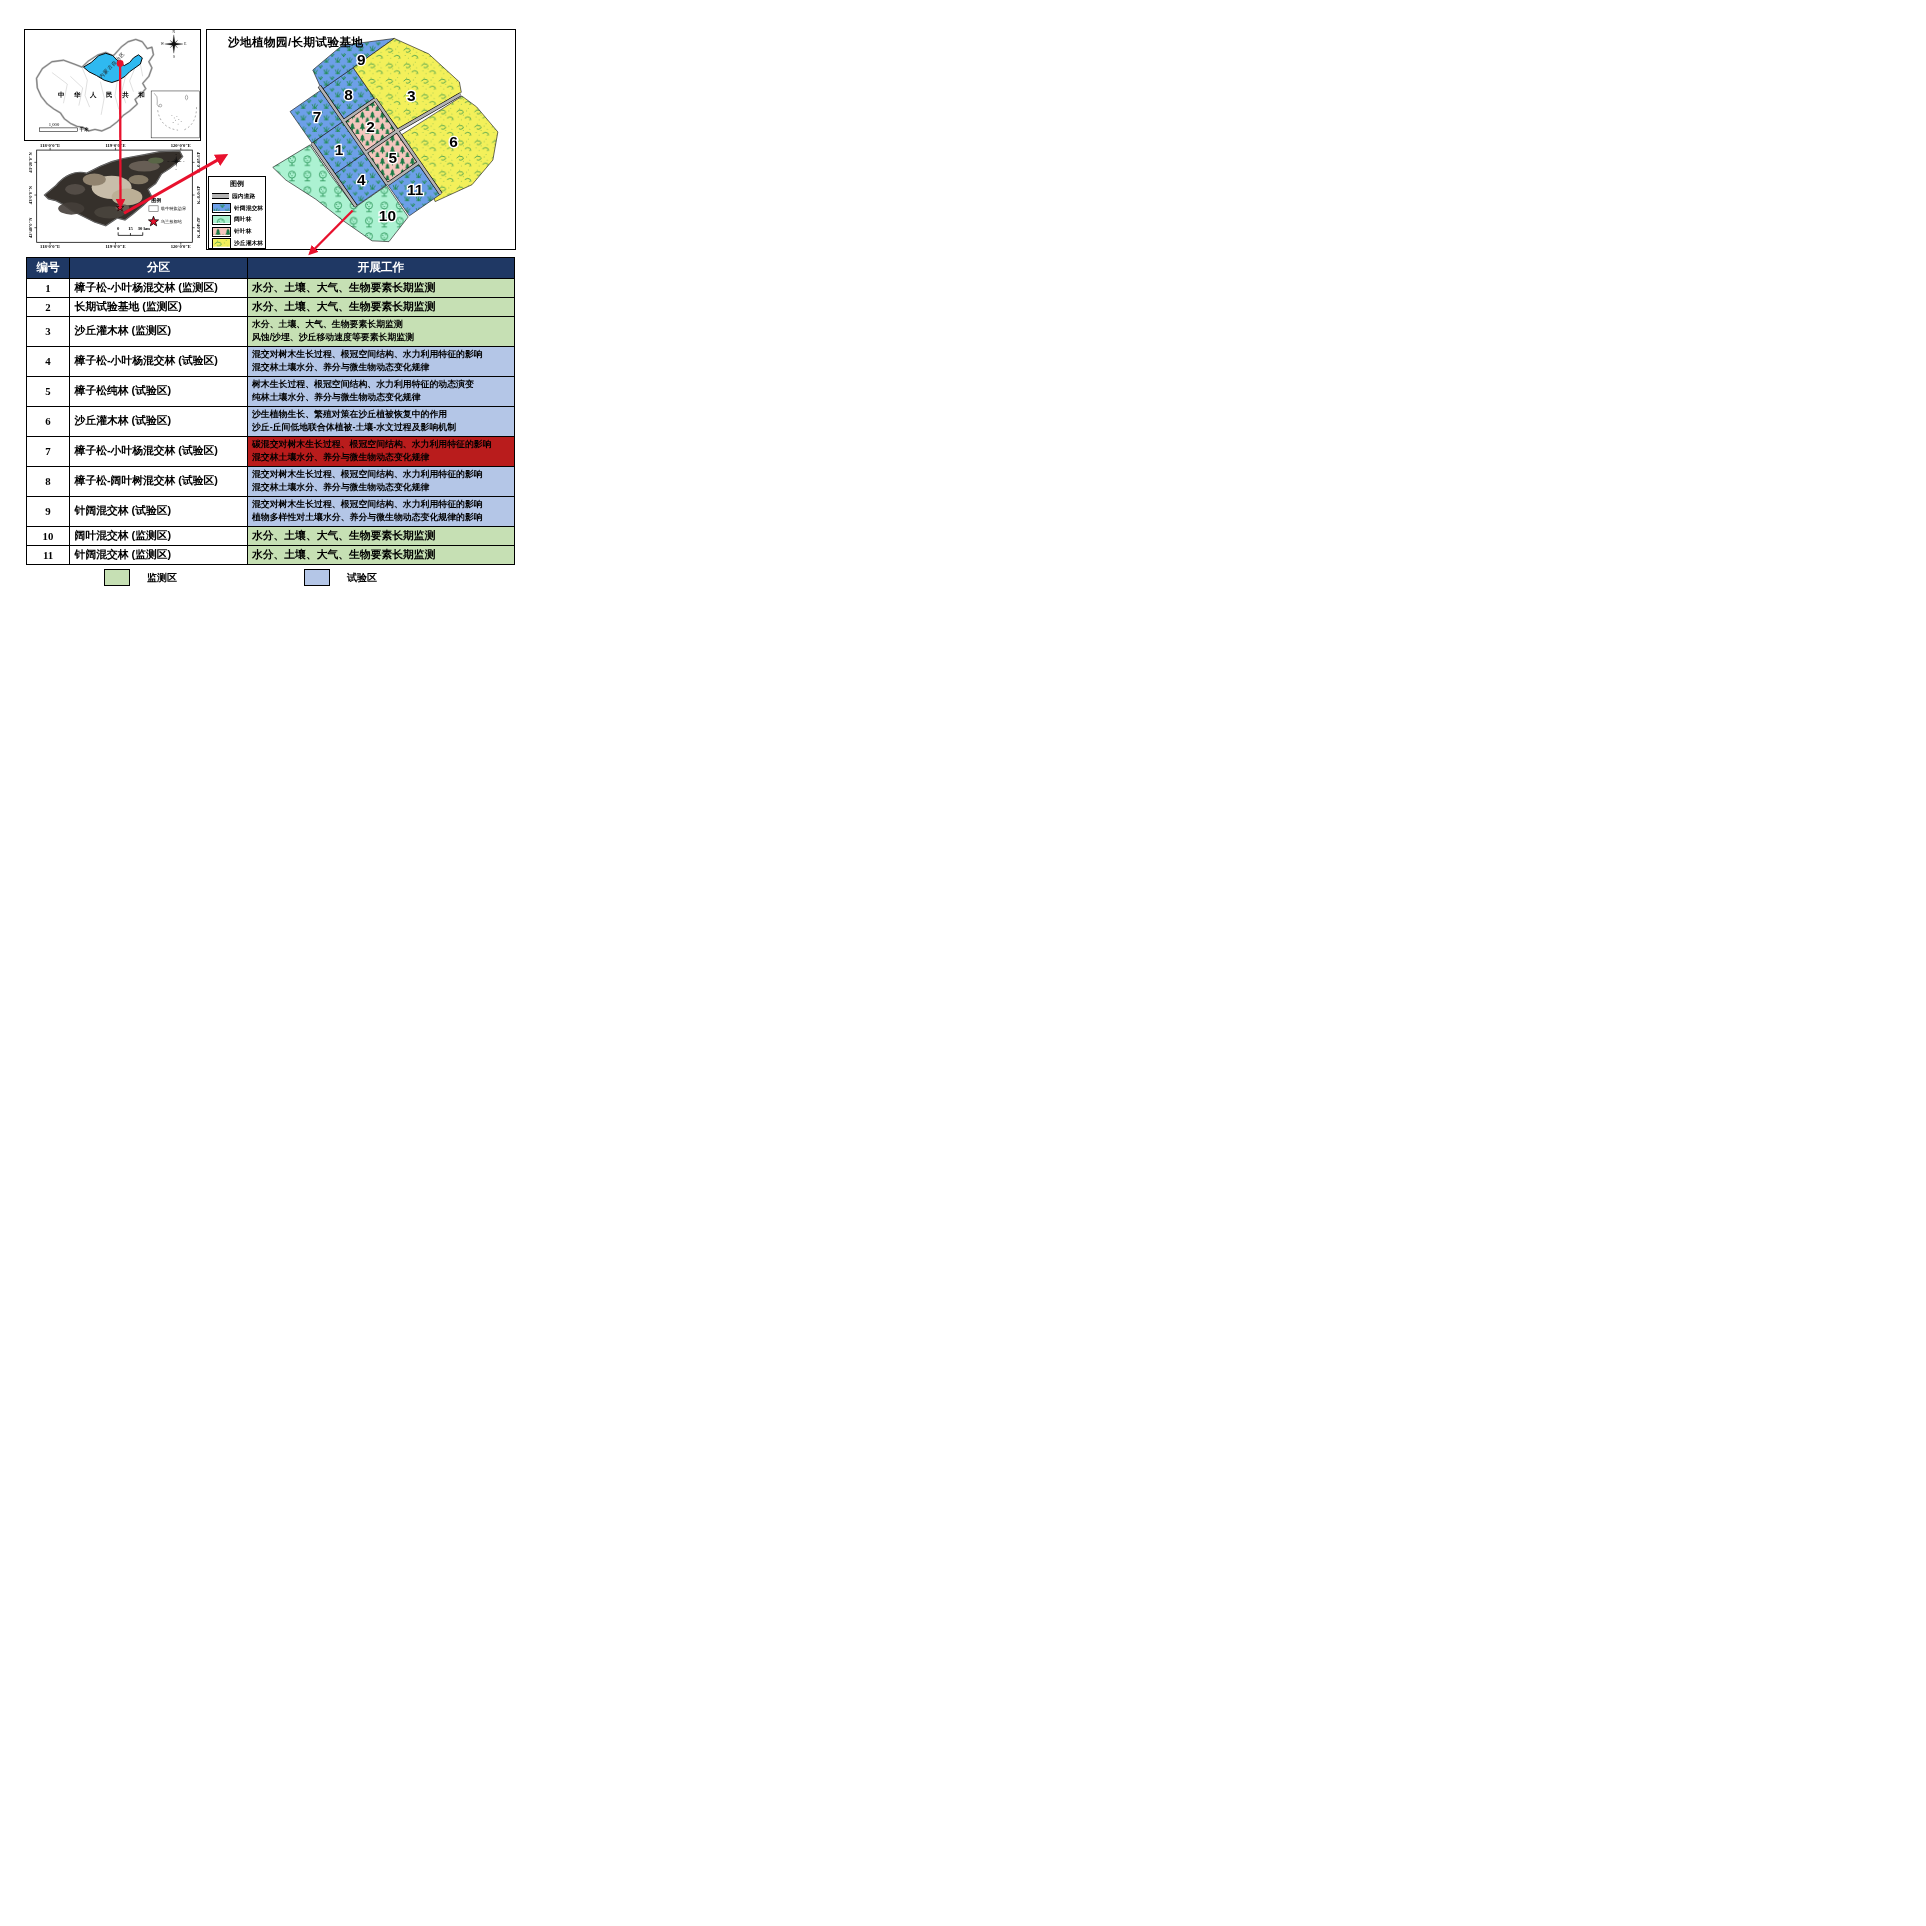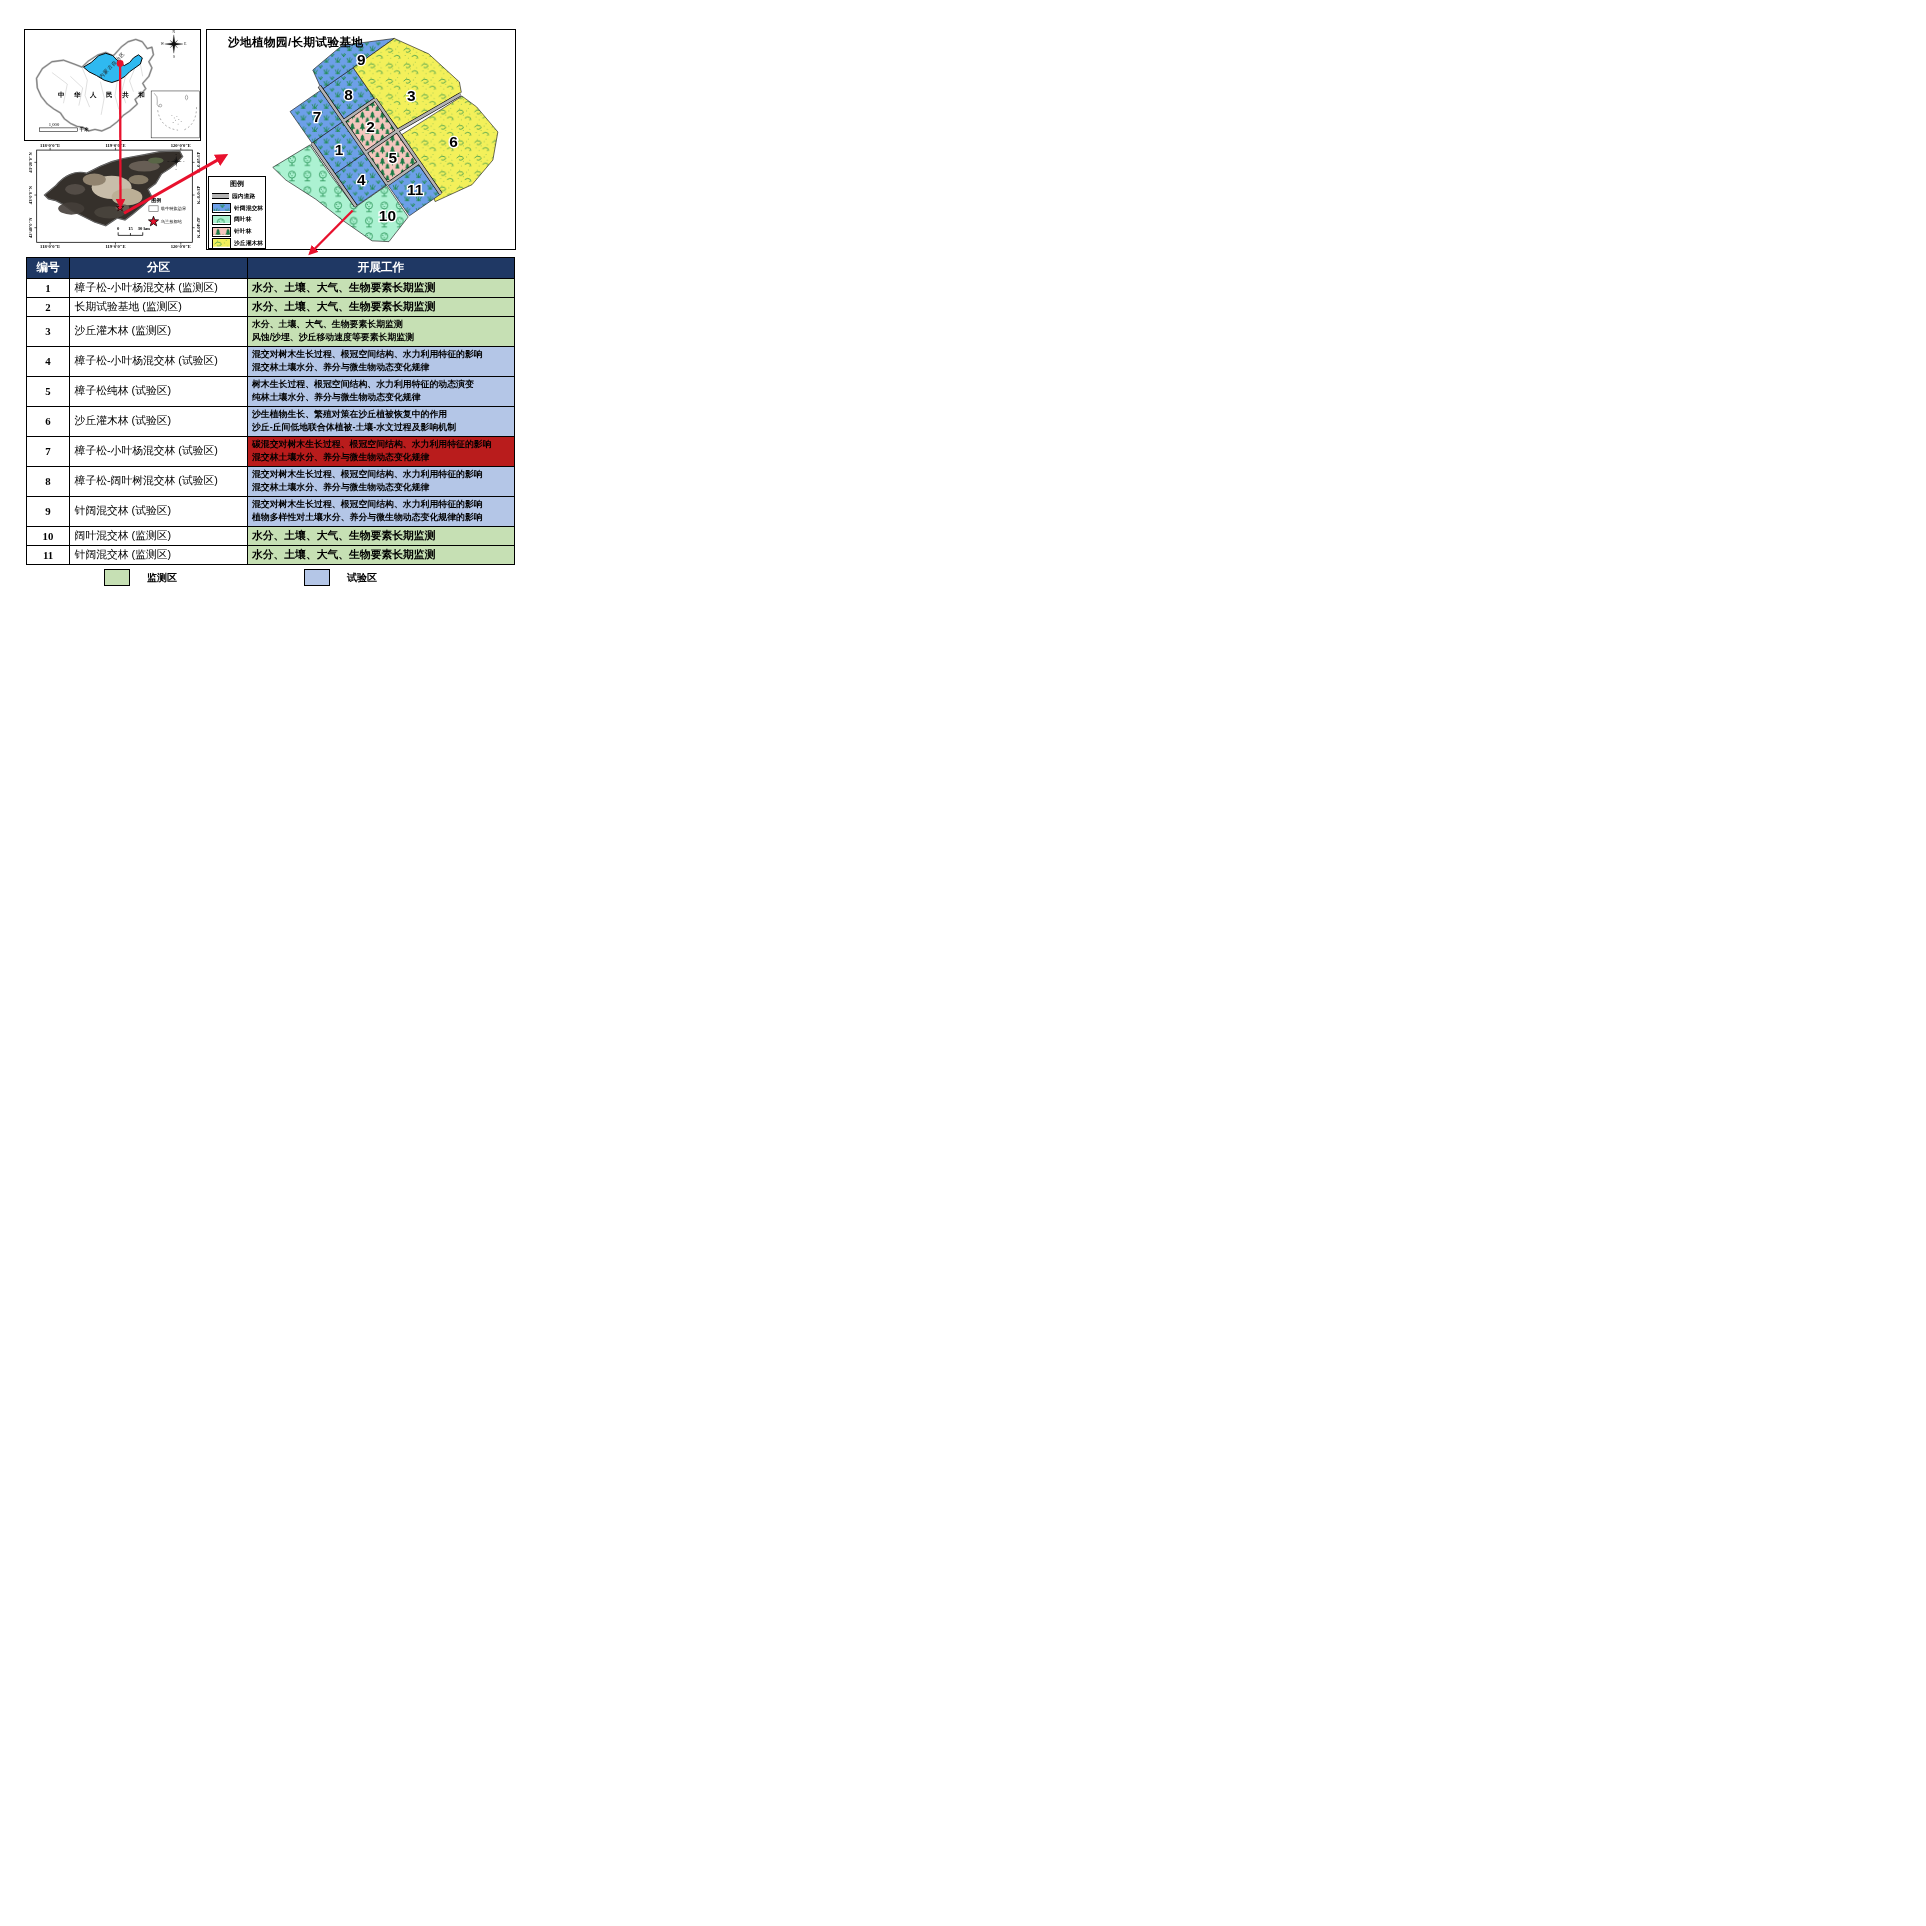--- a/index.html
+++ b/index.html
@@ -16,21 +16,21 @@
   .lg-item .sw{width:17.7px;height:8.5px;border:0.4px solid #000;flex:0 0 auto;}
   .lg-item .sw svg{display:block;}
   .lg-item .lab{font-size:5.8px;font-weight:bold;white-space:nowrap;}
   .sw-road{width:17.7px;height:4.6px;background:#B3B3B3;border-top:0.8px solid #000;border-bottom:0.8px solid #000;flex:0 0 auto;}
   
   #ztable{left:26px;top:257px;border-collapse:collapse;table-layout:fixed;width:488px;}
   #ztable th,#ztable td{border:0.8px solid #000;overflow:hidden;}
   #ztable{border:1.2px solid #000;padding-left:19px;}
   #ztable th{background:#1F3864;color:#fff;font-size:11.6px;font-weight:bold;height:17.7px;}
   .c-id{width:43px;text-align:center;font-family:"Liberation Serif",serif;font-weight:bold;font-size:10.8px;background:#fff;}
-  .c-zone{width:178px;font-size:10.8px;font-weight:normal;padding-left:4.6px;background:#fff;}
+  .c-zone{width:178px;font-size:10.8px;font-weight:bold;padding-left:4.6px;background:#fff;}
   .c-work{width:267px;font-weight:bold;padding-left:3.9px;white-space:pre-line;}
   .row-s{height:19px;}
   .row-d{height:30px;}
   .w-s{font-size:10.8px;}
   .w-d{font-size:8.9px;line-height:1.45;}
   
   .bl-sw{width:24px;height:15.4px;border:0.8px solid #000;}
   .bl-lab{font-size:10px;font-weight:bold;}
   svg text{font-family:"Liberation Sans",sans-serif;}
   .serif{font-family:"Liberation Serif",serif;}

